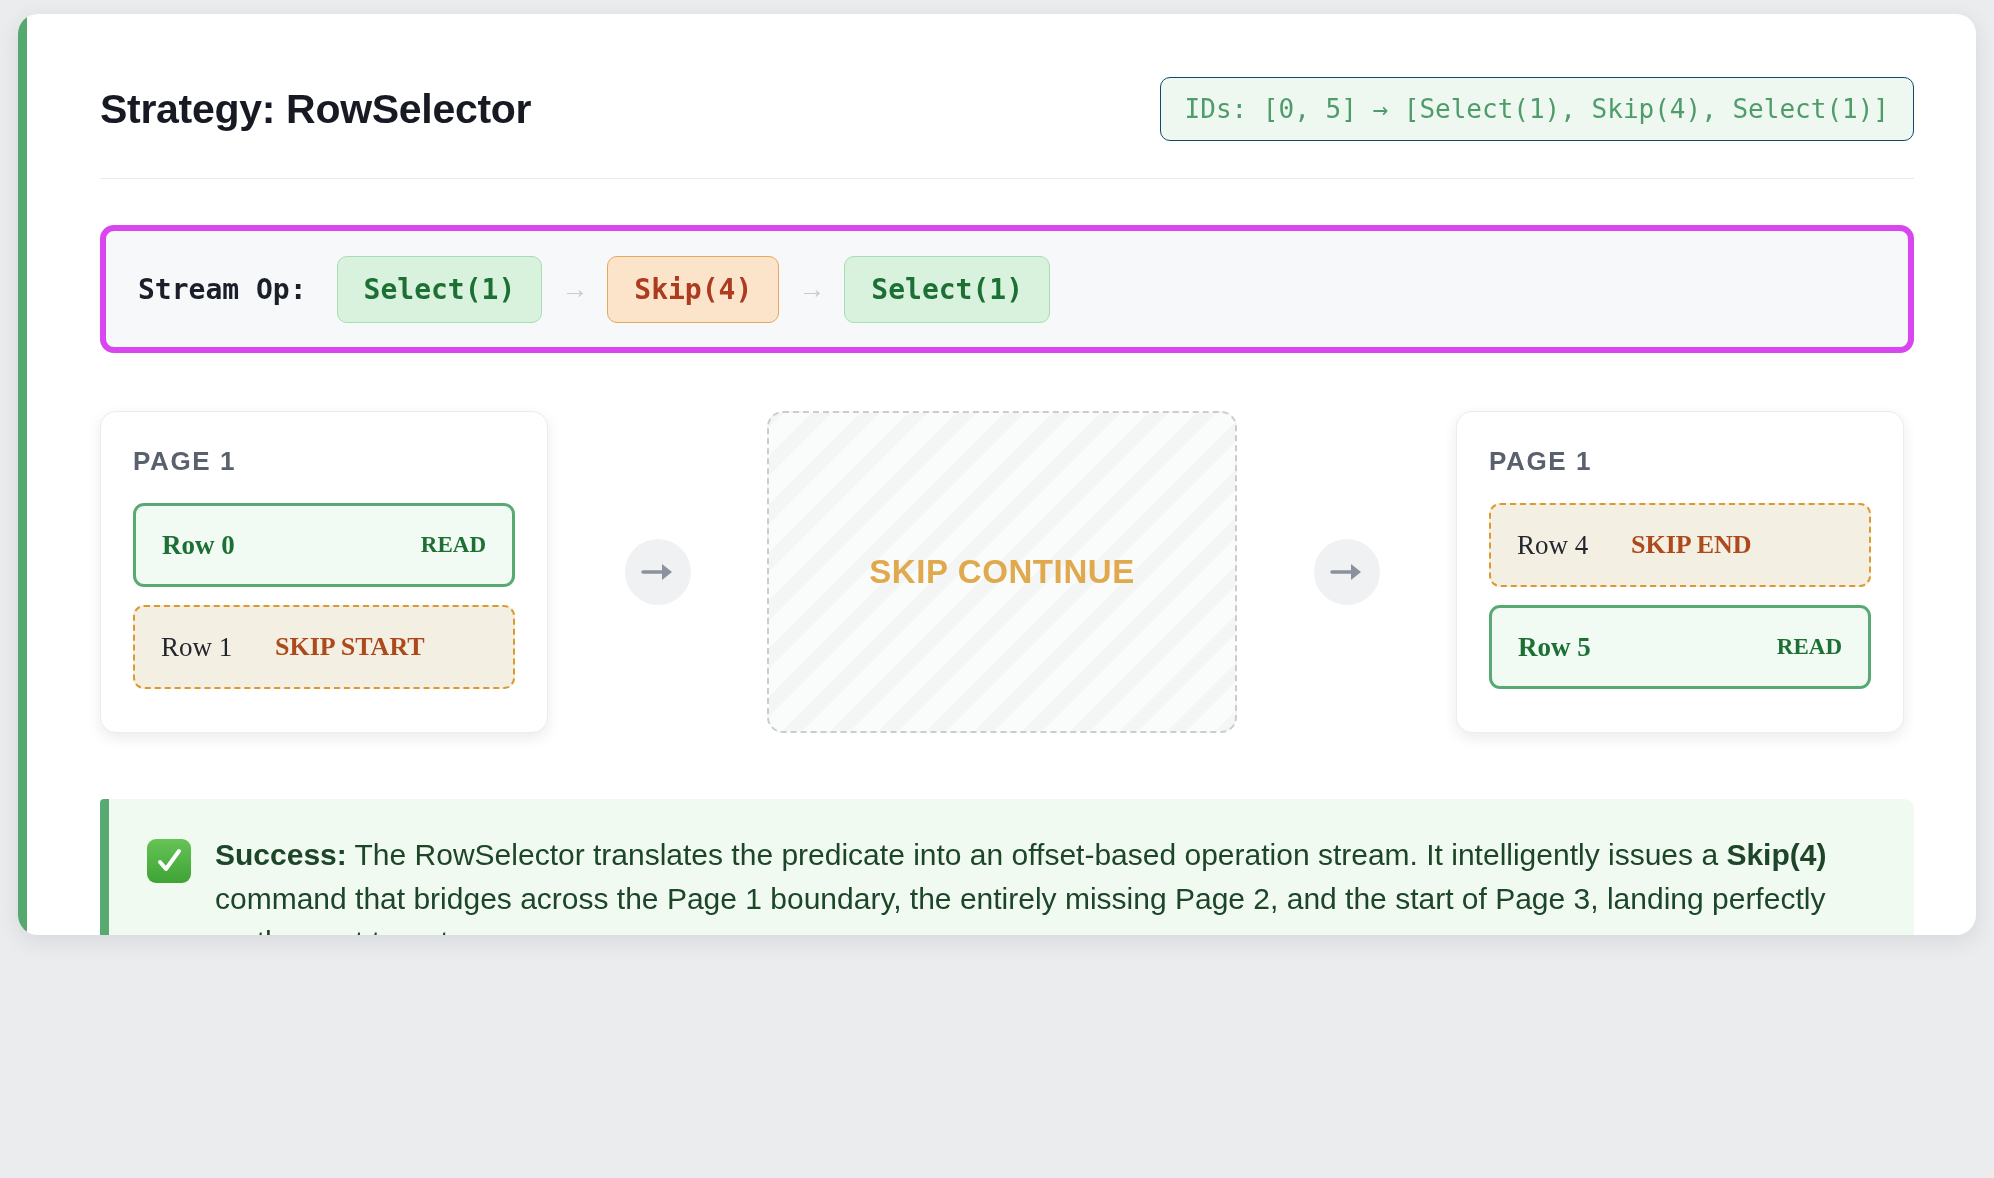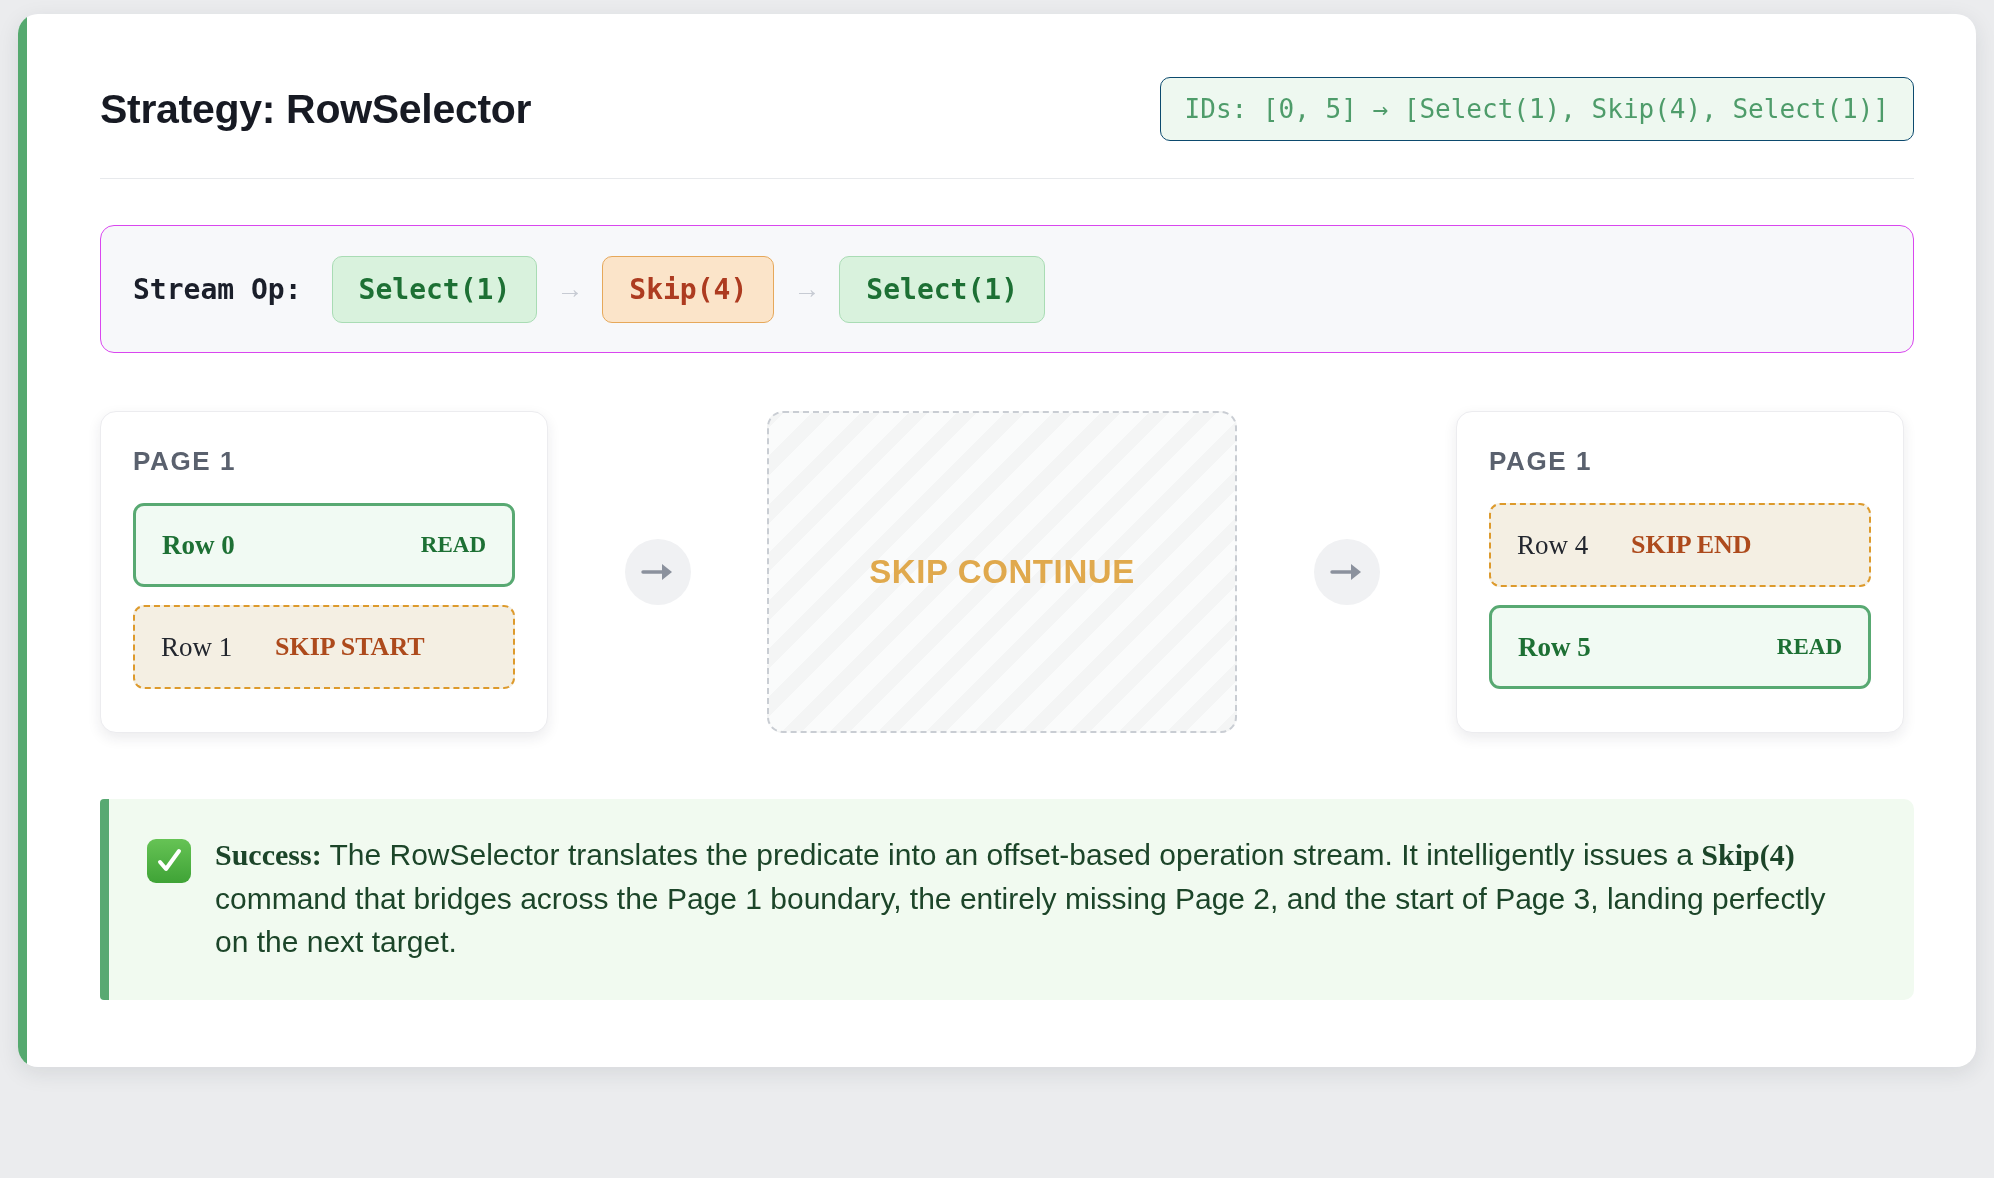--- a/index.html
+++ b/index.html
@@ -12,21 +12,21 @@
     background: #ebecee;
     font-family: "Liberation Sans", sans-serif;
     overflow: hidden;
   }
 
   .card {
     position: absolute;
     left: 18px;
     top: 14px;
     width: 1958px;
-    height: 1053px;
+    height: 921px;
     background: #ffffff;
     border-radius: 20px;
     box-shadow: 0 6px 22px rgba(30, 38, 50, 0.10);
     overflow: hidden;
     box-sizing: border-box;
   }
   .card-accent {
     position: absolute;
     left: 0;
     top: 0;
@@ -72,21 +72,21 @@
     margin-top: 32px;
     height: 1px;
     background: #e7e9ec;
     width: 100%;
   }
 
   
   .stream-bar {
     margin-top: 46px;
     background: #f7f8fa;
-    border: 1px solid #d946ef;
+    border: 6px solid #d946ef;
     border-radius: 14px;
     height: 128px;
     display: flex;
     align-items: center;
     padding: 0 32px;
     box-sizing: border-box;
   }
   .stream-label {
     font-family: "DejaVu Sans Mono", monospace;
     font-size: 28px;
@@ -250,21 +250,21 @@
     position: absolute;
     left: 7px;
     top: 7px;
   }
   .success-text {
     font-size: 30px;
     line-height: 1.45;
     color: #1c4529;
     max-width: 1630px;
   }
-  .success-text b { font-weight: bold; font-family: Liberation Serif, serif; }
+  .success-text b { font-weight: bold; }
 </style>
 </head>
 <body>
 
 <div class="card">
   <div class="card-accent"></div>
 
   <div class="card-inner">
 
     <div class="header-row">

